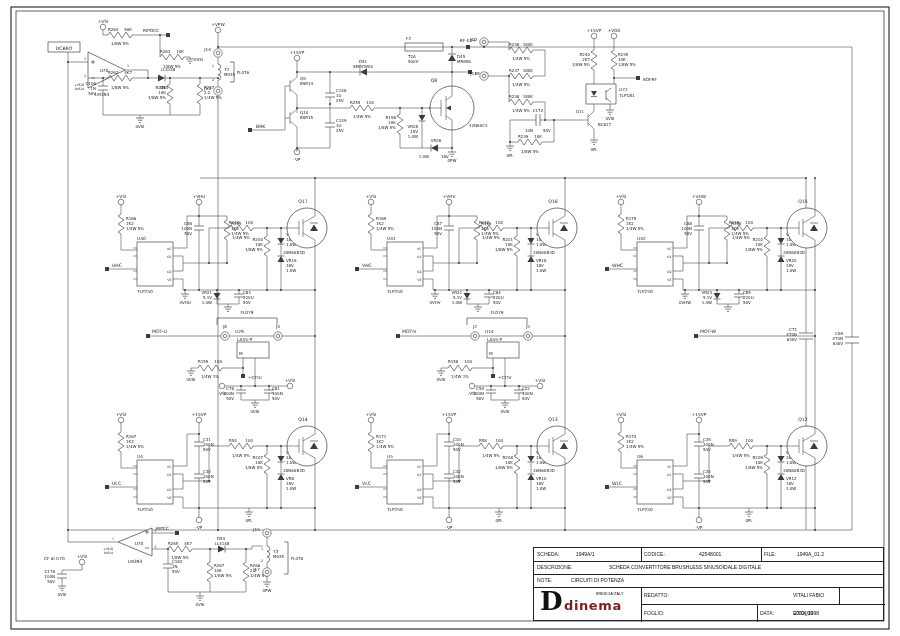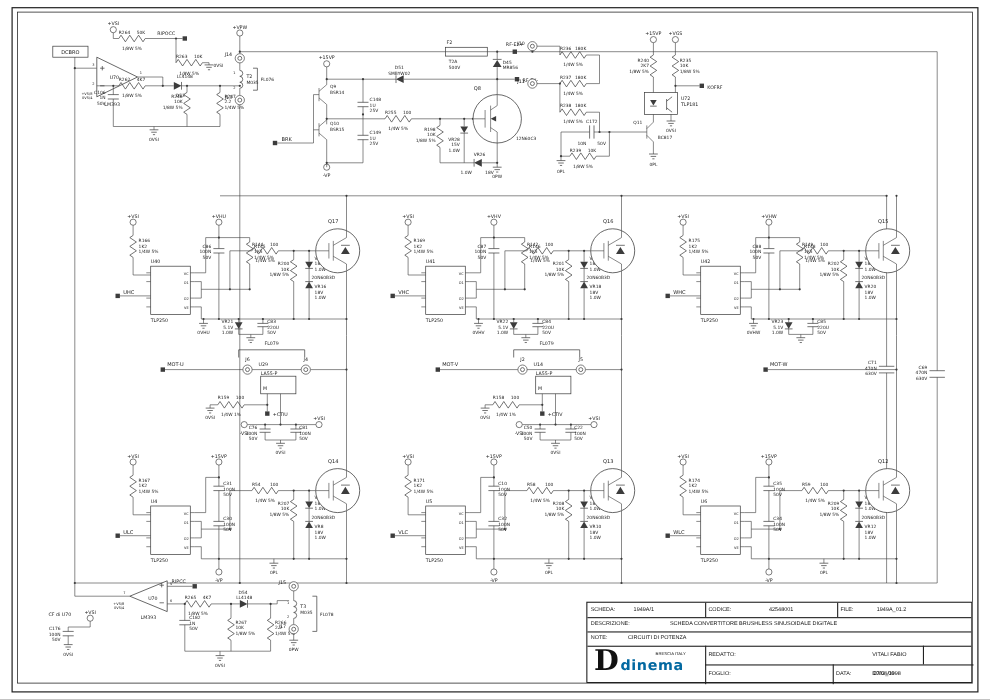--- a/index.html
+++ b/index.html
@@ -22,21 +22,21 @@
   #tb{position:absolute;left:533px;top:547px;width:351px;height:74px;border:1px solid #222;
       box-sizing:border-box;background:#fff;font-size:5px;color:#111;}
   #tb .hl{position:absolute;left:0;width:100%;height:0;border-top:.8px solid #222;}
   #tb .vl{position:absolute;width:0;border-left:.8px solid #222;}
   #tb .cell{position:absolute;white-space:nowrap;}
   #tb .lbl{color:#222;}
   #tb .val{position:absolute;}
   #logo-d{position:absolute;left:6px;top:40px;font-family:"DejaVu Serif","Liberation Serif",serif;
           font-weight:900;font-size:26px;line-height:26px;color:#111;}
   #logo-word{position:absolute;left:30px;top:50px;font-weight:bold;font-size:13px;letter-spacing:.6px;
-          color:#0369a1;font-family:"DejaVu Sans",sans-serif;}
+          color:#7f1d1d;font-family:"DejaVu Sans",sans-serif;}
   #logo-sub{position:absolute;left:62px;top:44px;font-size:3.8px;color:#111;}
 </style>
 </head>
 <body>
 
 <div id="page">
 <svg width="900" height="636" viewBox="0 0 900 636">
 <defs>
   <path id="rh" class="sym" d="m0 0 2-3 4 6 4-6 4 6 4-6 4 6 2-3"></path>
   <path id="rv" class="sym" d="m0 0 -3 2 6 4 -6 4 6 4 -6 4 3 2"></path>

